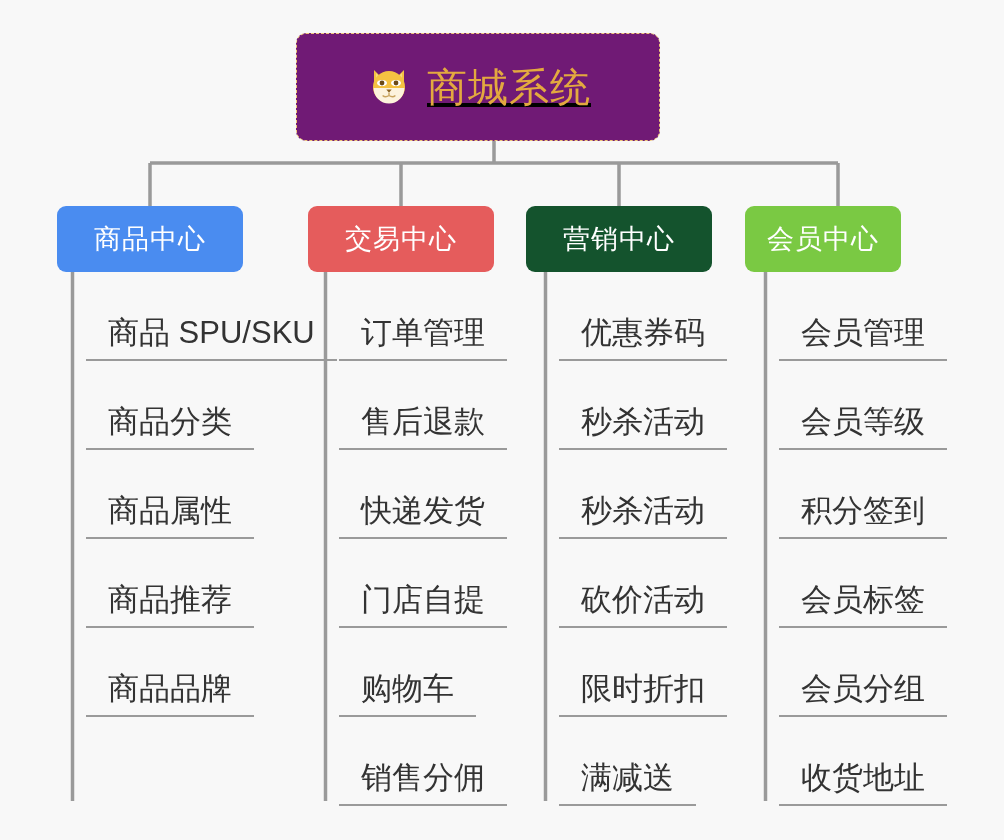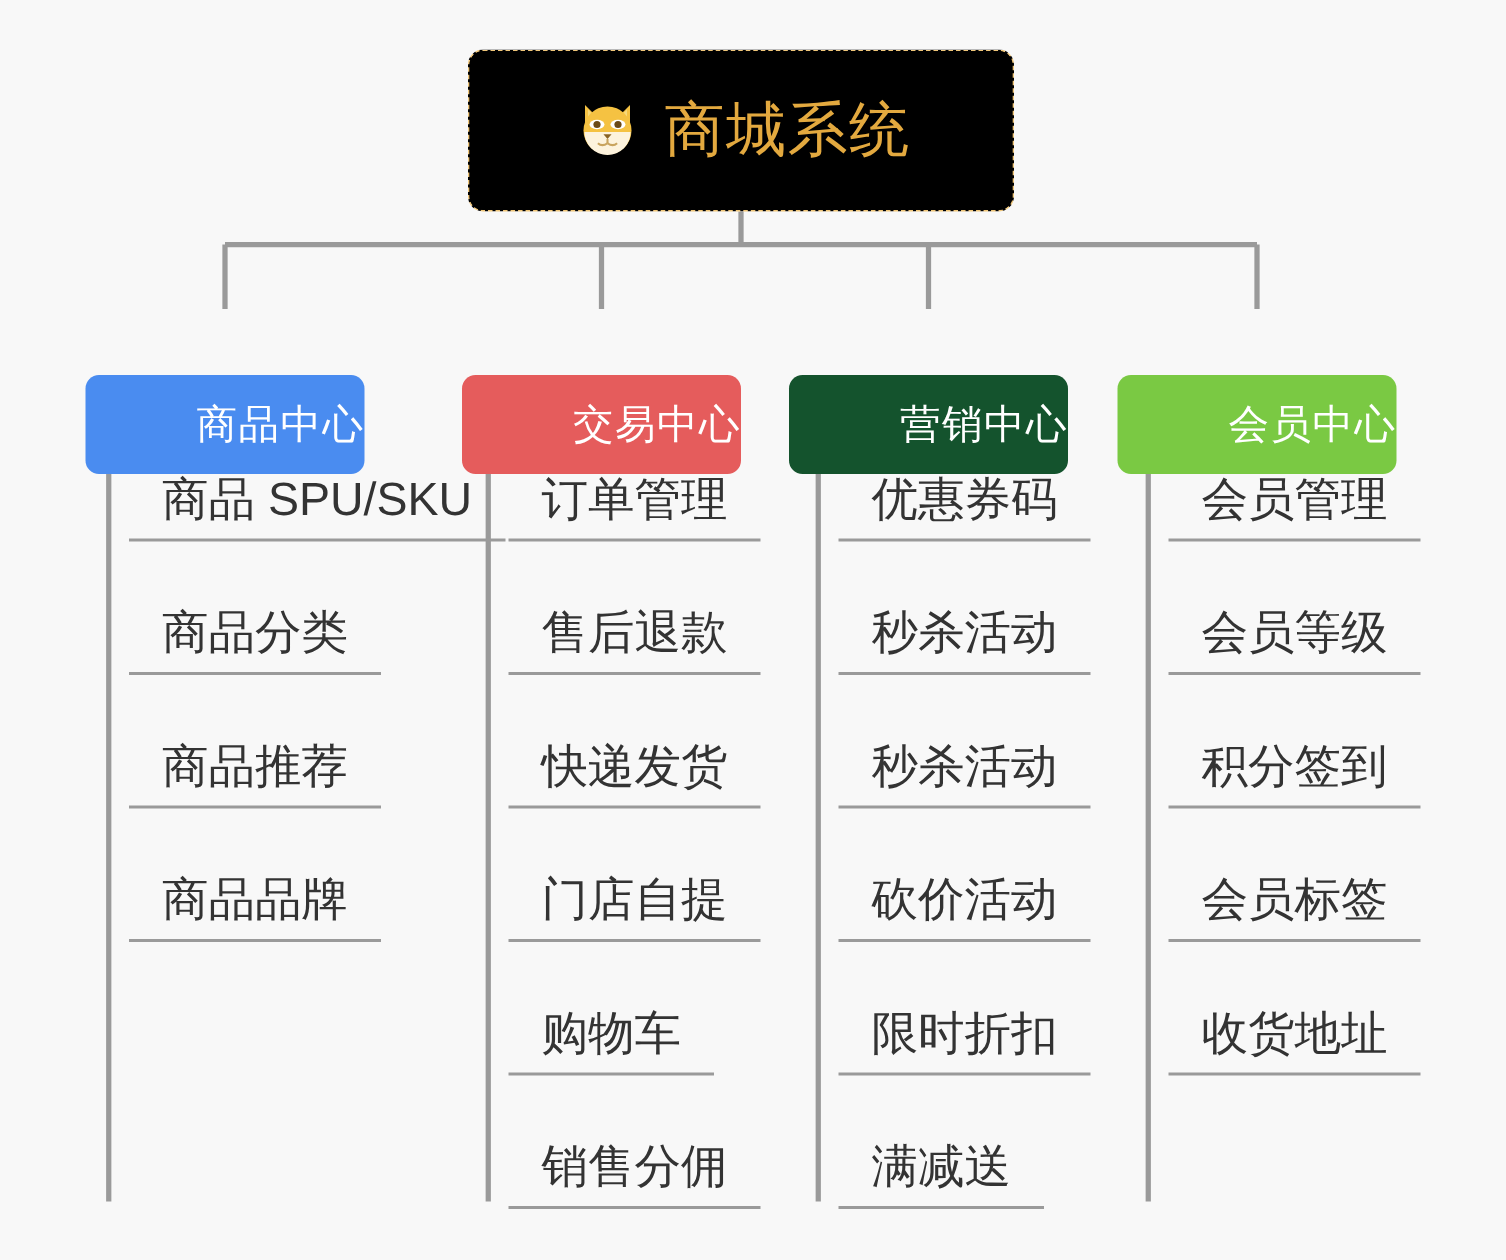--- a/index.html
+++ b/index.html
@@ -23,56 +23,56 @@
     left: 0;
     top: 0;
     width: 1004px;
     height: 840px;
     pointer-events: none;
   }
 
   
   .root-node {
     position: absolute;
-    left: 312px;
+    left: 296px;
     top: 33px;
     width: 364px;
     height: 108px;
     box-sizing: border-box;
-    background: #000000;
+    background: #701a75;
     border: 1.5px dashed #f0c679;
     border-radius: 10px;
     display: flex;
     align-items: center;
     justify-content: center;
     gap: 14px;
+    text-decoration: underline;
   }
   .root-title {
     color: #e3a93f;
     font-size: 40px;
     line-height: 1;
     letter-spacing: 1px;
     white-space: nowrap;
   }
   .dog-icon { display: block; }
 
   
   .cat-header {
     position: absolute;
     box-sizing: border-box;
     height: 66px;
     border-radius: 9px;
     display: flex;
     align-items: center;
-    justify-content: flex-end;
+    justify-content: center;
     color: #ffffff;
     font-size: 27px;
     letter-spacing: 1px;
     white-space: nowrap;
-    margin-top: 44px;
   }
 
   
   .leaf-col {
     position: absolute;
     top: 272px;
   }
   .leaf-item {
     position: relative;
     height: 89px;
@@ -139,32 +139,35 @@
 
   <div class="cat-header" style="left: 57px; top: 206px; width: 186px; background: rgb(74, 140, 240);">
     <span>商品中心</span>
   </div>
   <div class="cat-header" style="left: 308px; top: 206px; width: 186px; background: rgb(229, 92, 92);">
     <span>交易中心</span>
   </div>
   <div class="cat-header" style="left: 526px; top: 206px; width: 186px; background: #14532d;">
     <span>营销中心</span>
   </div>
-  <div class="cat-header" style="left: 745px; top: 206px; width: 186px; background: rgb(122, 201, 67);">
+  <div class="cat-header" style="left: 745px; top: 206px; width: 156px; background: rgb(122, 201, 67);">
     <span>会员中心</span>
   </div>
 
   <div class="leaf-col" style="left:72px;">
     <div class="leaf-item">
         <span class="leaf-inner">商品 SPU/SKU</span>
       </div>
     <div class="leaf-item">
         <span class="leaf-inner">商品分类</span>
       </div>
     <div class="leaf-item">
+        <span class="leaf-inner">商品属性</span>
+      </div>
+    <div class="leaf-item">
         <span class="leaf-inner">商品推荐</span>
       </div>
     <div class="leaf-item">
         <span class="leaf-inner">商品品牌</span>
       </div>
   </div>
 
   <div class="leaf-col" style="left:325px;">
     <div class="leaf-item">
         <span class="leaf-inner">订单管理</span>
@@ -214,17 +217,20 @@
     <div class="leaf-item">
         <span class="leaf-inner">会员等级</span>
       </div>
     <div class="leaf-item">
         <span class="leaf-inner">积分签到</span>
       </div>
     <div class="leaf-item">
         <span class="leaf-inner">会员标签</span>
       </div>
     <div class="leaf-item">
+        <span class="leaf-inner">会员分组</span>
+      </div>
+    <div class="leaf-item">
         <span class="leaf-inner">收货地址</span>
       </div>
   </div>
 
 </div>
 
 </body></html>

